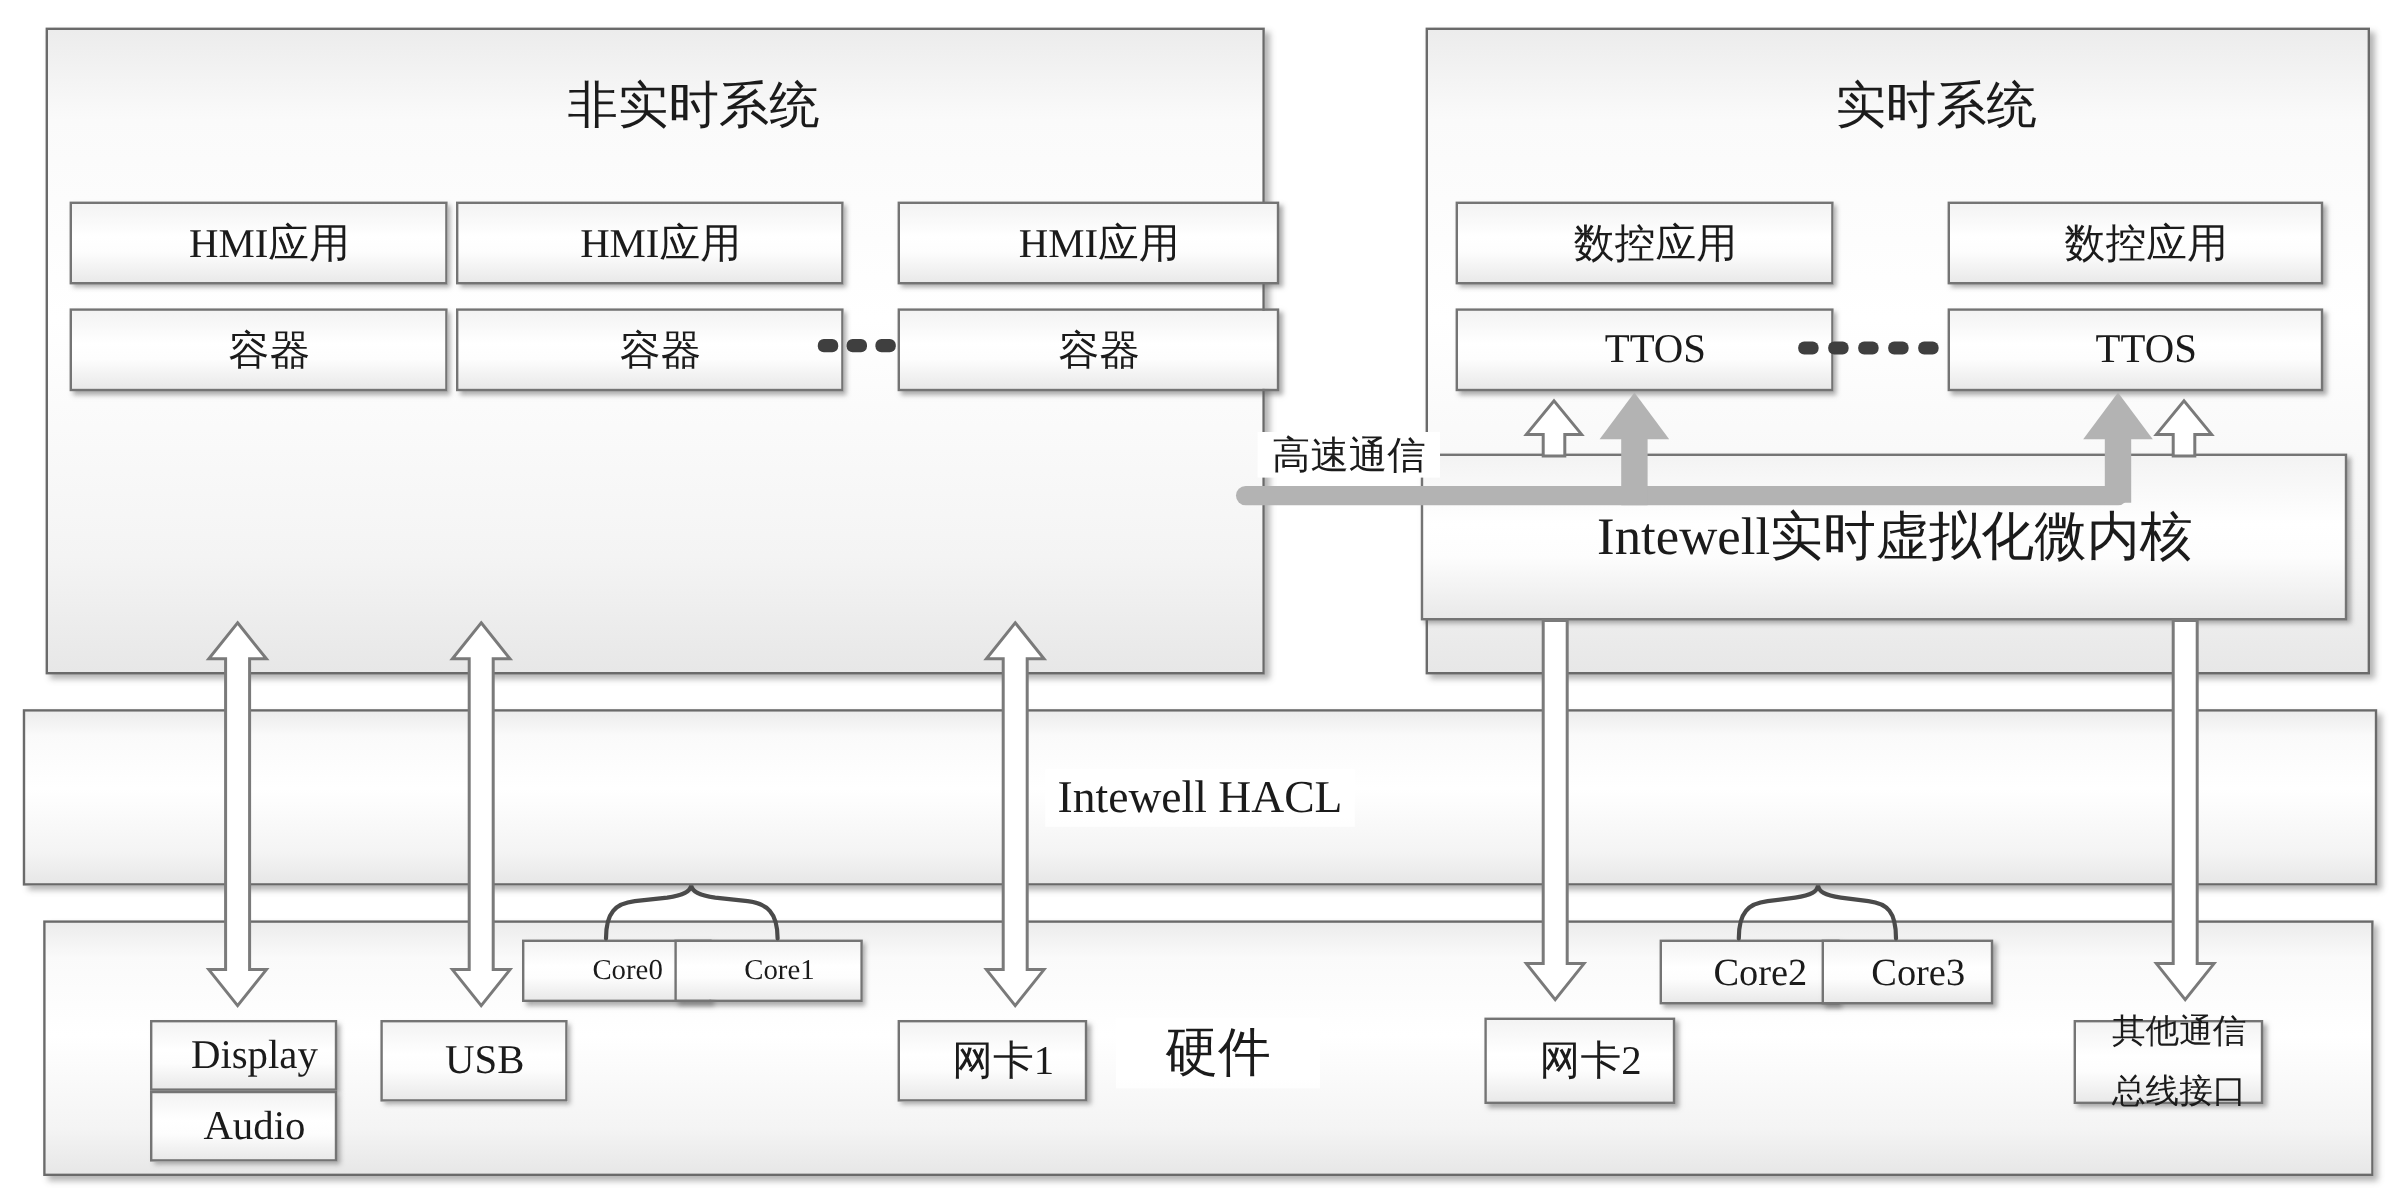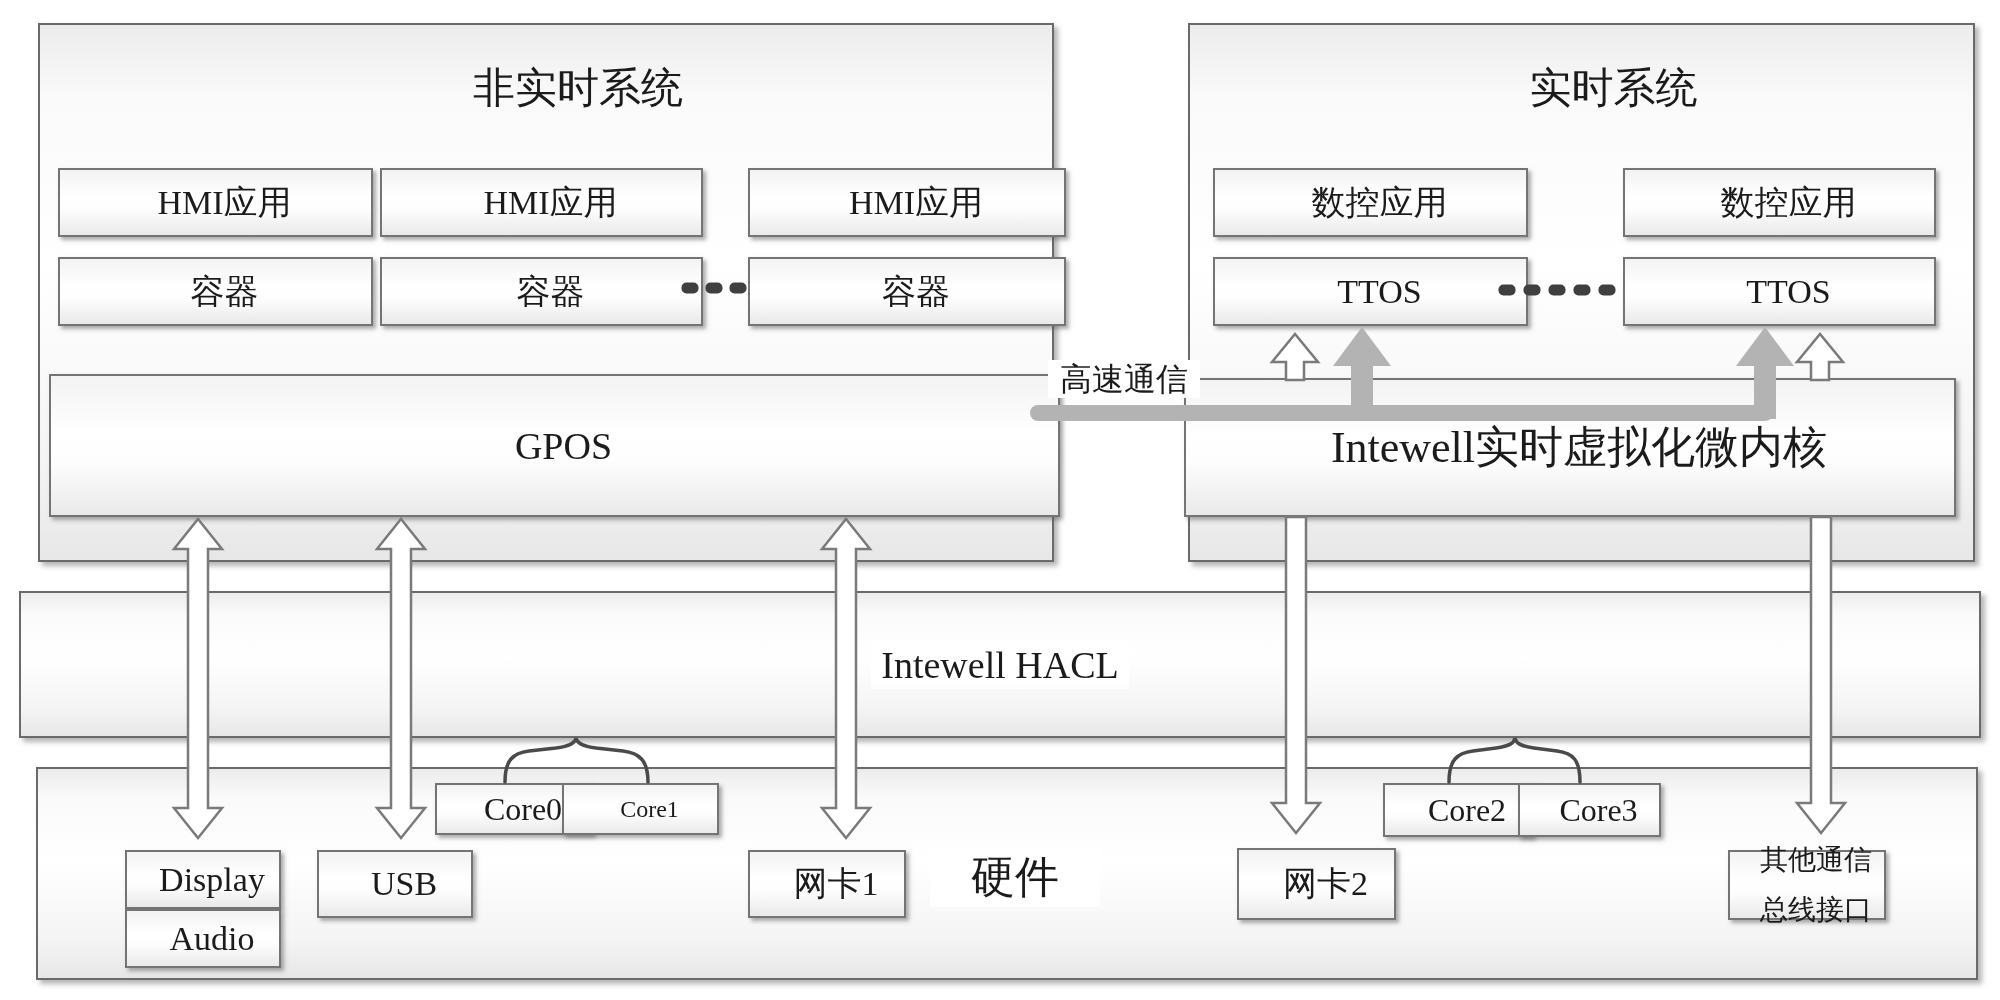--- a/index.html
+++ b/index.html
@@ -37,21 +37,21 @@
   
   .hacl-bar{left:19px;top:591px;width:1958px;height:143px;display:flex;align-items:center;justify-content:center;}
   .hacl-label{font-size:38px;background:rgba(255,255,255,.85);padding:2px 10px;}
   
   .hw-box{left:36px;top:767px;width:1938px;height:209px;}
   .hw-label{position:absolute;left:930px;top:848px;width:170px;text-align:center;
       font-size:44px;background:rgba(255,255,255,.85);}
   .dev-display{left:125px;top:850px;width:134px;height:55px;}
   .dev-audio{left:125px;top:909px;width:134px;height:55px;}
   .dev-usb{left:317px;top:850px;width:134px;height:64px;}
-  .dev-core0{left:435px;top:783px;width:136px;height:48px;font-size:32px;}
+  .dev-core0{left:435px;top:783px;width:136px;height:48px;font-size:24px;}
   .dev-core1{left:562px;top:783px;width:135px;height:48px;font-size:24px;}
   .dev-nic1{left:748px;top:850px;width:136px;height:64px;}
   .dev-nic2{left:1237px;top:848px;width:137px;height:68px;}
   .dev-core2{left:1383px;top:783px;width:128px;height:50px;font-size:32px;}
   .dev-core3{left:1518px;top:783px;width:121px;height:50px;font-size:32px;}
   .dev-other{left:1728px;top:850px;width:136px;height:66px;font-size:28px;flex-direction:column;line-height:1.2;gap:16px;}
   
   .overlay{position:absolute;left:0;top:0;width:2000px;height:1000px;pointer-events:none;z-index:5;}
   .warrow{fill:#ffffff;stroke:#7a7a7a;stroke-width:2.5;stroke-linejoin:miter;}
   .brace{fill:none;stroke:#4a4a4a;stroke-width:3.5;stroke-linecap:round;}
@@ -62,21 +62,20 @@
 <div class="canvas">
 
   <div class="bigbox nrt-box"></div>
   <div class="title nrt-title">非实时系统</div>
   <div class="smallbox hmi1">HMI应用</div>
   <div class="smallbox hmi2">HMI应用</div>
   <div class="smallbox hmi3">HMI应用</div>
   <div class="smallbox cont1">容器</div>
   <div class="smallbox cont2">容器</div>
   <div class="smallbox cont3">容器</div>
-  <div class="smallbox gpos">GPOS</div>
 
   <div class="bigbox rt-box"></div>
   <div class="title rt-title">实时系统</div>
   <div class="smallbox cnc1">数控应用</div>
   <div class="smallbox cnc2">数控应用</div>
   <div class="smallbox ttos1">TTOS</div>
   <div class="smallbox ttos2">TTOS</div>
   <div class="smallbox kernel">Intewell实时虚拟化微内核</div>
 
   <div class="comm-label">高速通信</div>

